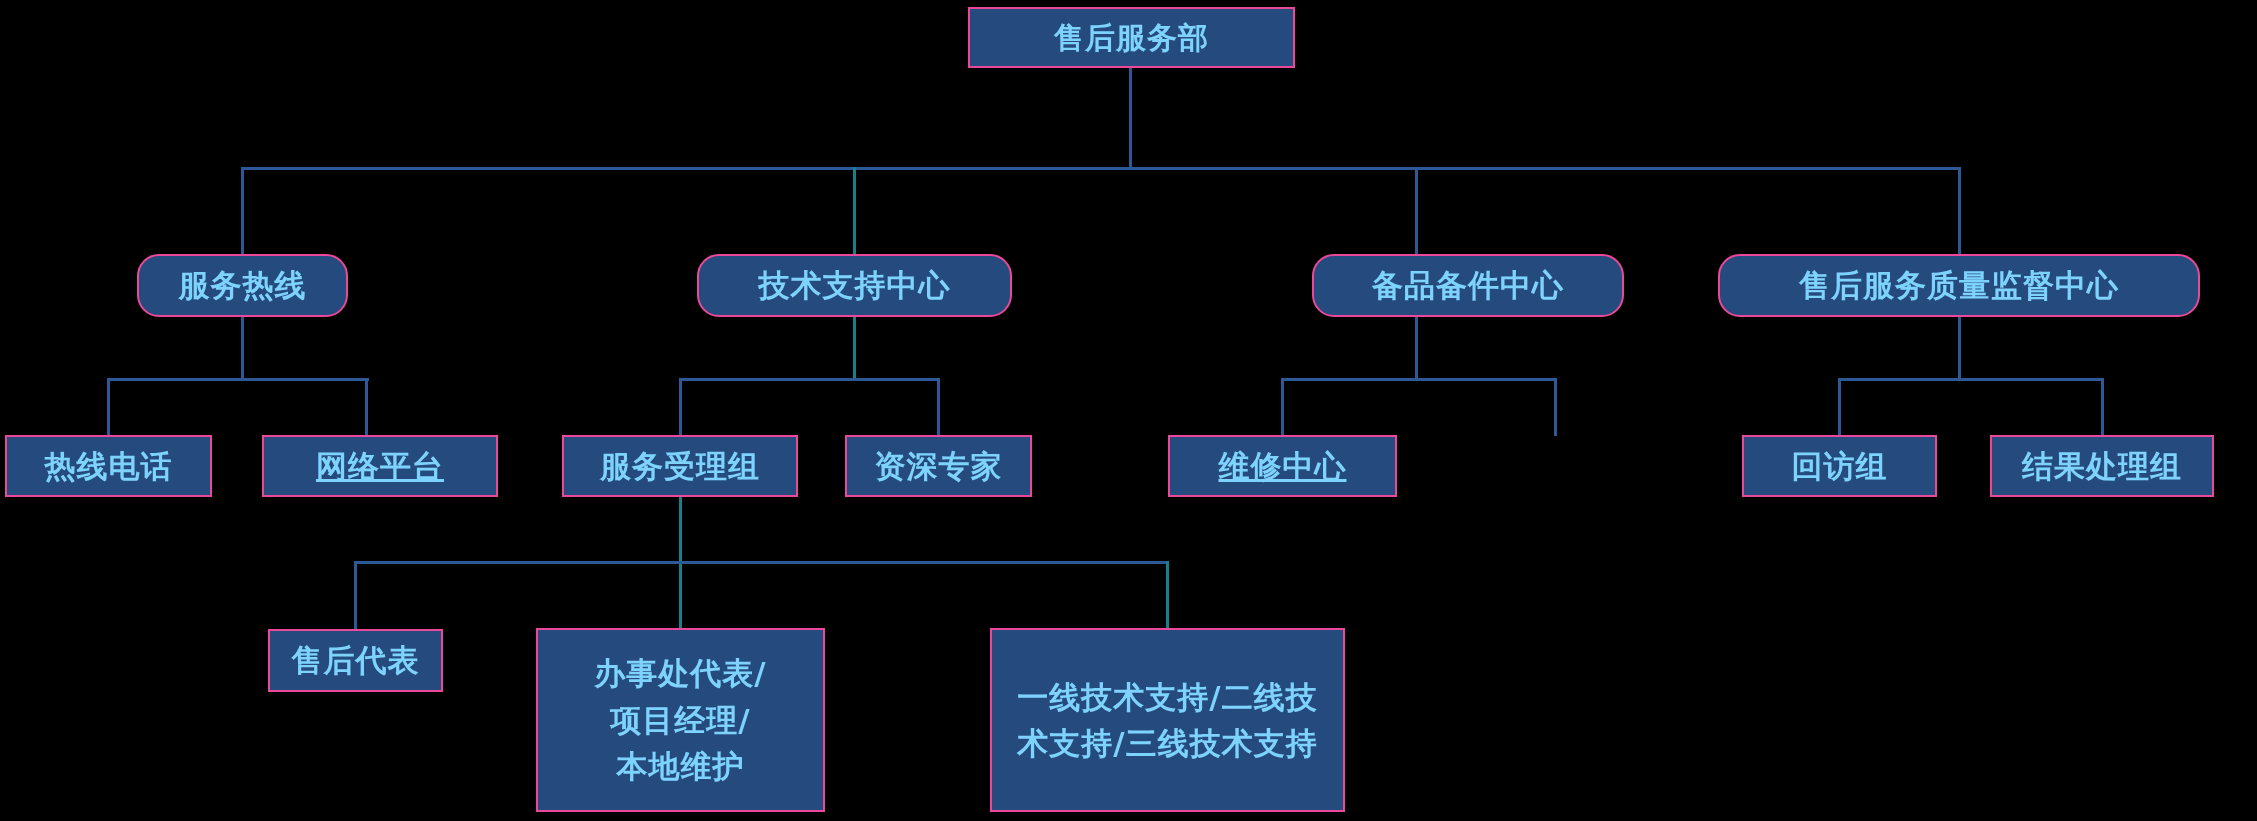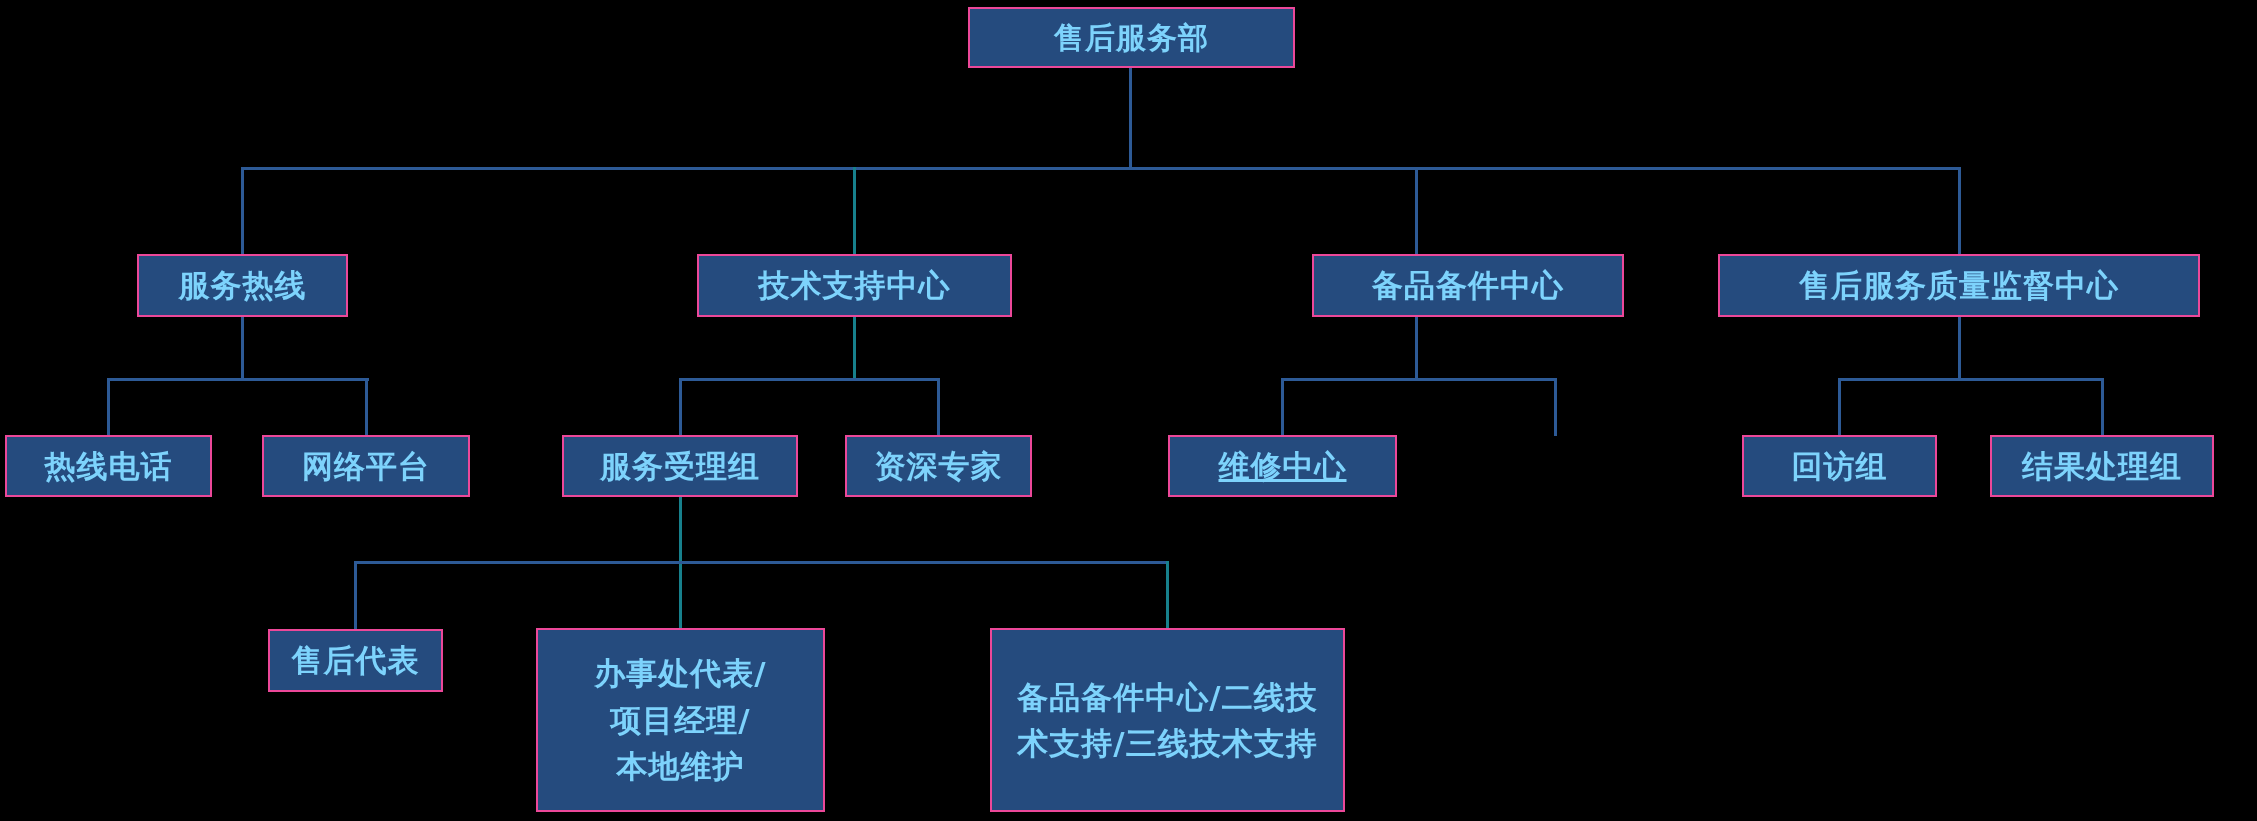--- a/index.html
+++ b/index.html
@@ -20,21 +20,21 @@
     font-weight: 700;
     display: flex;
     align-items: center;
     justify-content: center;
     text-align: center;
     white-space: pre-line;
     line-height: 1.5;
     letter-spacing: 1px;
   }
   .lv1 { font-size: 30px; }
-  .lv2 { font-size: 31px; }
+  .lv2 { font-size: 31px; border-radius: 22px; }
   .lv3 { font-size: 31px; }
   .lv4 { font-size: 31px; }
   .line {
     position: absolute;
     background: #2D5A96;
   }
   .line.teal { background: #17808C; }
   
 </style>
 </head>
@@ -87,21 +87,21 @@
   <div class="node lv2" style="left:1312px; top:254px; width:312px; height:63px;">
     <span>备品备件中心</span>
   </div>
   <div class="node lv2" style="left:1718px; top:254px; width:482px; height:63px;">
     <span>售后服务质量监督中心</span>
   </div>
 
   <div class="node lv3" style="left:5px; top:435px; width:207px; height:62px;">
     <span>热线电话</span>
   </div>
-  <div class="node lv3" style="left:262px; top:435px; width:208px; height:62px;">
+  <div class="node lv3" style="left:262px; top:435px; width:236px; height:62px;text-decoration:underline;">
     <span>网络平台</span>
   </div>
   <div class="node lv3" style="left:562px; top:435px; width:236px; height:62px;">
     <span>服务受理组</span>
   </div>
   <div class="node lv3" style="left:845px; top:435px; width:187px; height:62px;">
     <span>资深专家</span>
   </div>
   <div class="node lv3" style="left:1168px; top:435px; width:229px; height:62px;text-decoration:underline;">
     <span>维修中心</span>
@@ -115,17 +115,17 @@
 
   <div class="node lv4" style="left:268px; top:629px; width:175px; height:63px;">
     <span>售后代表</span>
   </div>
   <div class="node lv4" style="left:536px; top:628px; width:289px; height:184px;">
     <span>办事处代表/
 项目经理/
 本地维护</span>
   </div>
   <div class="node lv4" style="left:990px; top:628px; width:355px; height:184px;">
-    <span>备品备件中心/二线技
+    <span>一线技术支持/二线技
 术支持/三线技术支持</span>
   </div>
 
 </div>
 
 </body></html>

